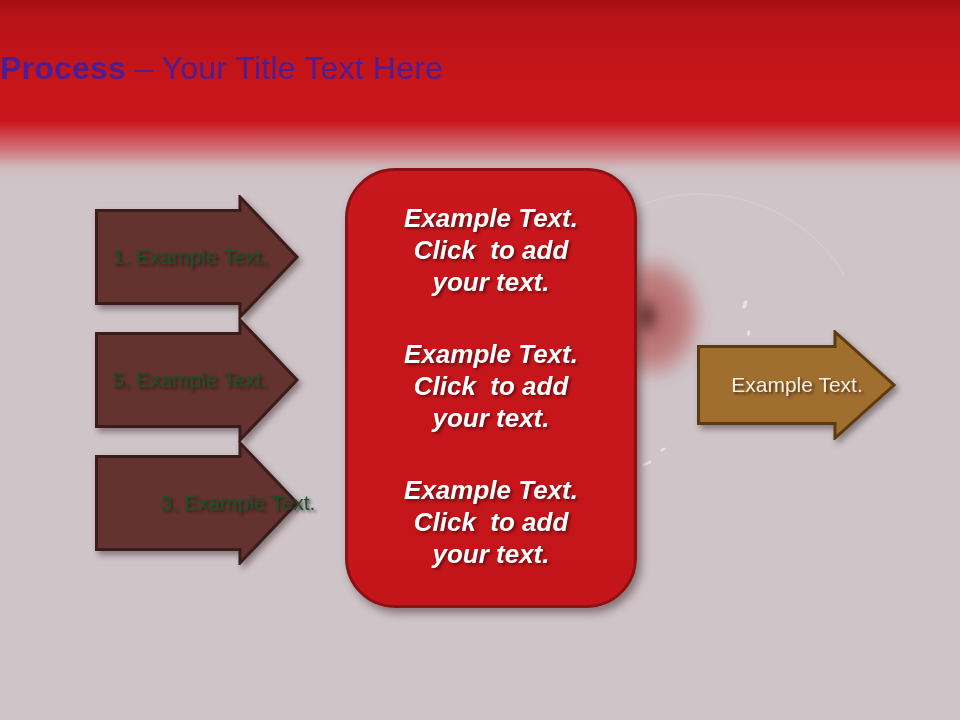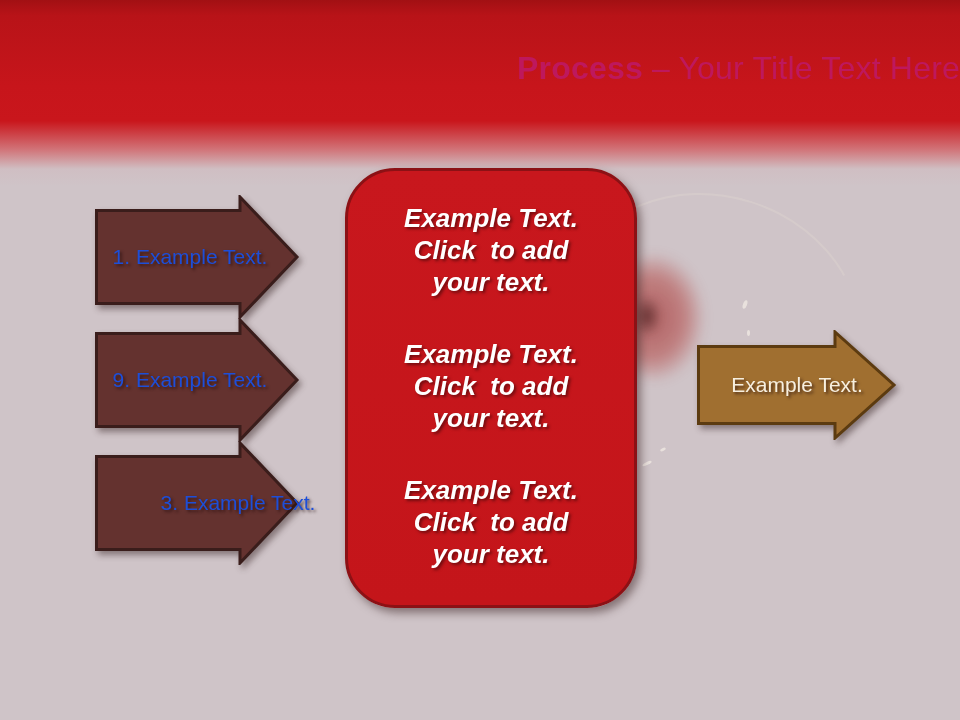--- a/index.html
+++ b/index.html
@@ -25,22 +25,22 @@
       #c9161c 63%,
       rgba(210,90,95,0.75) 78%,
       rgba(209,180,185,0.35) 88%,
       rgba(207,196,200,0) 97%);
   }
 
   .slide-title {
     position: absolute;
     left: 0; top: 48px;
     width: 960px;
-    text-align: right;
-    color: #be185d;
+    text-align: left;
+    color: #4c1d95;
     font-size: 32px;
     line-height: 40px;
     letter-spacing: 0.2px;
   }
   .slide-title .t-bold { font-weight: bold; white-space: pre; }
   .slide-title .t-rest { font-weight: normal; white-space: pre; }
 
   
   .bg-blob {
     position: absolute;
@@ -77,21 +77,21 @@
 
   
   .arrow-wrap { position: absolute; }
   .arrow-wrap svg { display: block; filter: drop-shadow(3px 4px 3px rgba(45,25,25,0.45)); }
 
   .arrow-label {
     position: absolute;
     display: flex;
     align-items: center;
     justify-content: center;
-    color: #1d4ed8;
+    color: #14532d;
     font-size: 21px;
     text-shadow: 2px 2px 3px rgba(35,12,12,0.65);
     pointer-events: none;
     white-space: pre;
   }
 
   
   .center-box {
     position: absolute;
     left: 345px; top: 168px;
@@ -143,21 +143,21 @@
       <polygon points="1.5,15.5 145,15.5 145,2 202,62 145,122 145,108.5 1.5,108.5" fill="#64322f" stroke="#3a1d1b" stroke-width="3" stroke-linejoin="miter"></polygon>
     </svg>
   </div>
   <div class="arrow-label" style="left:95px; top:195px; width:190px; height:124px;">1. Example Text.</div>
 
   <div class="arrow-wrap" style="left:95px; top:318px;">
     <svg width="205" height="124" viewBox="0 0 205 124">
       <polygon points="1.5,15.5 145,15.5 145,2 202,62 145,122 145,108.5 1.5,108.5" fill="#64322f" stroke="#3a1d1b" stroke-width="3" stroke-linejoin="miter"></polygon>
     </svg>
   </div>
-  <div class="arrow-label" style="left:95px; top:318px; width:190px; height:124px;">9. Example Text.</div>
+  <div class="arrow-label" style="left:95px; top:318px; width:190px; height:124px;">5. Example Text.</div>
 
   <div class="arrow-wrap" style="left:95px; top:441px;">
     <svg width="205" height="124" viewBox="0 0 205 124">
       <polygon points="1.5,15.5 145,15.5 145,2 202,62 145,122 145,108.5 1.5,108.5" fill="#64322f" stroke="#3a1d1b" stroke-width="3" stroke-linejoin="miter"></polygon>
     </svg>
   </div>
   <div class="arrow-label" style="left:95px; top:441px; width:190px; height:124px;padding-left:48px;">3. Example Text.</div>
 
   <div class="center-box">
     <div class="text-group">

